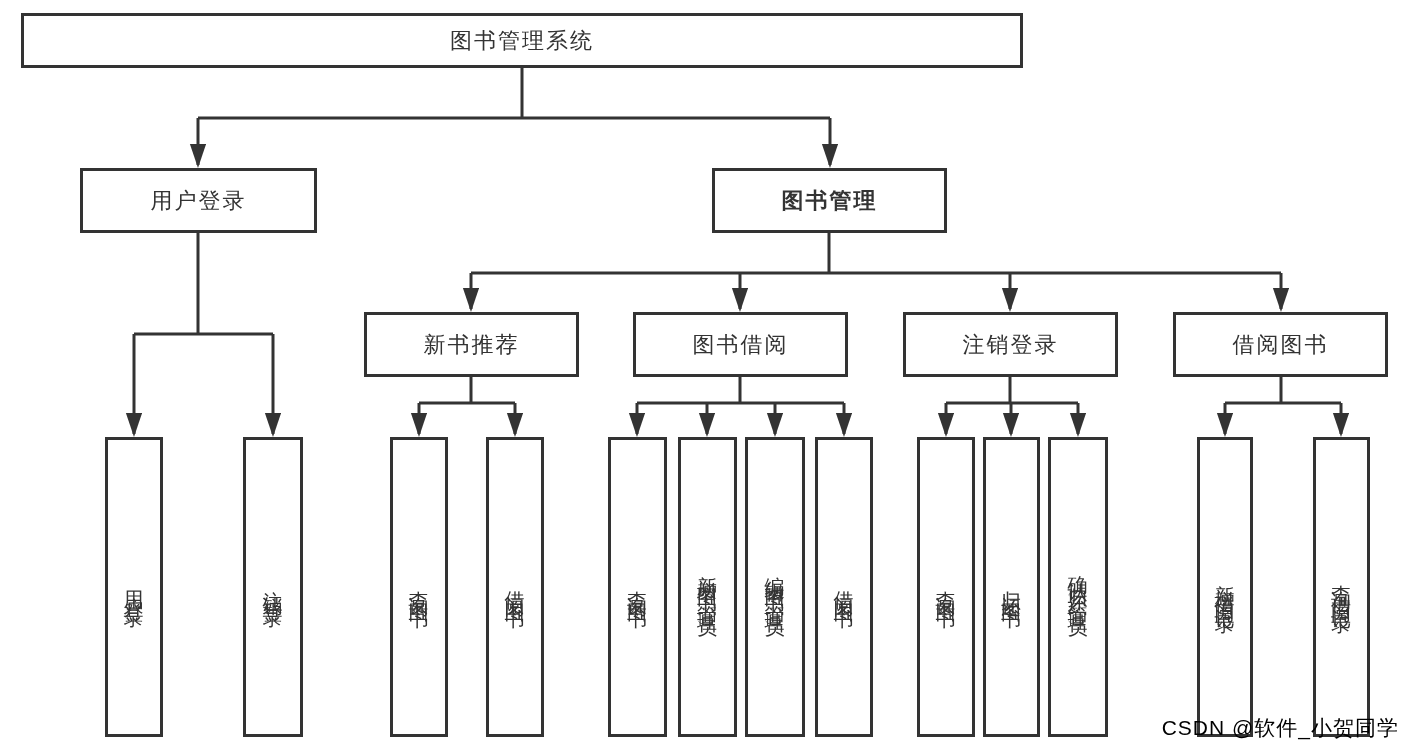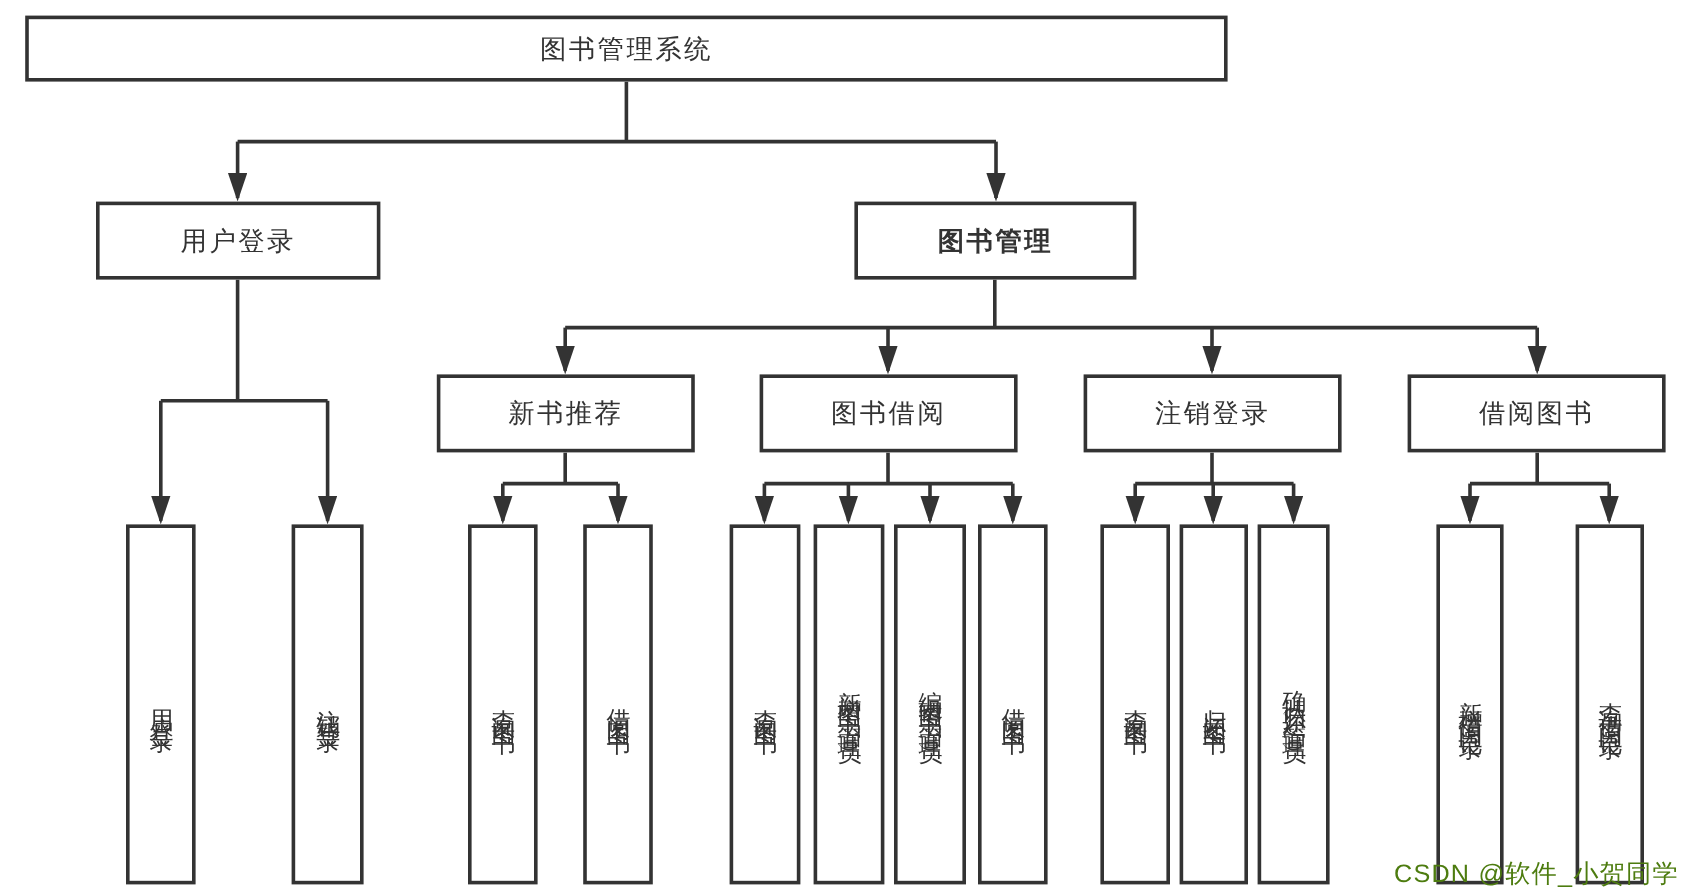--- a/index.html
+++ b/index.html
@@ -69,21 +69,21 @@
   .leaf-10 { left: 983px;  width: 57px; }
   .leaf-11 { left: 1048px; width: 60px; }
   .leaf-12 { left: 1197px; width: 56px; }
   .leaf-13 { left: 1313px; width: 57px; }
   .watermark {
     position: absolute;
     right: 6px;
     bottom: 5px;
     font-size: 21px;
     letter-spacing: 1px;
-    color: #4d7c0f;
+    color: #000000;
     white-space: nowrap;
   }
 </style>
 </head>
 <body>
 
 <div class="canvas">
 
   <svg class="connectors" viewBox="0 0 1405 747" xmlns="http://www.w3.org/2000/svg">
     <defs>

